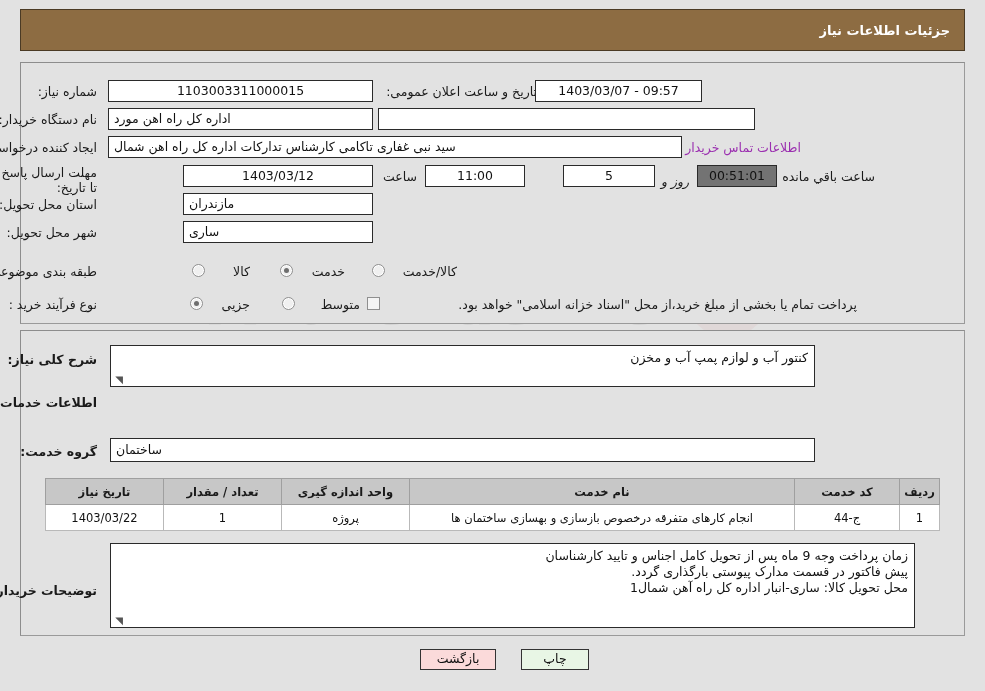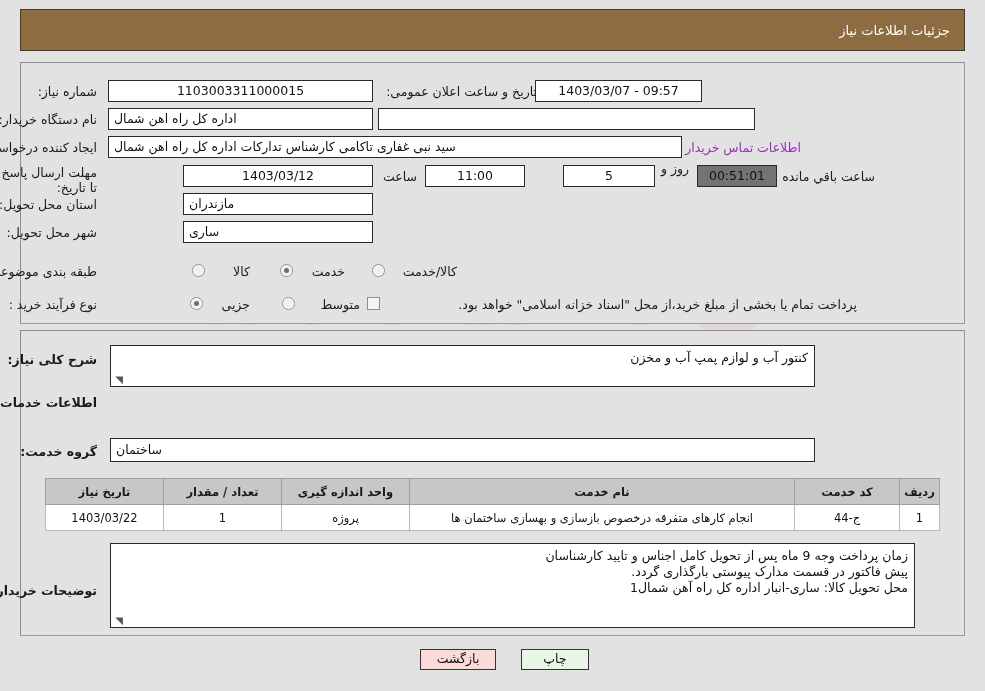--- a/index.html
+++ b/index.html
@@ -21,20 +21,21 @@
   .header-bar {
     position: absolute;
     left: 20px; top: 9px;
     width: 945px; height: 42px;
     background: #8d6c42;
     border: 1px solid #4a3a24;
     display: flex;
     align-items: center;
     justify-content: flex-start;
     padding: 8px 14px;
+    font-weight: bold;
   }
   .header-title {
     color: #ffffff;
     font-size: 13px;
     line-height: 1;
   }
 
   
   .panel {
     position: absolute;
@@ -219,33 +220,33 @@
   </div>
 
   <div class="panel" id="panel-top"></div>
 
   <div class="lbl" style="right:888px; top:84px;">شماره نیاز:</div>
   <div class="fld center" style="right:612px; top:80px; width:265px; height:22px;">1103003311000015</div>
   <div class="lbl" style="right:448px; top:84px;">تاریخ و ساعت اعلان عمومی:</div>
   <div class="fld center" style="right:283px; top:80px; width:167px; height:22px;">09:57 - 1403/03/07</div>
 
   <div class="lbl" style="right:888px; top:112px;">نام دستگاه خریدار:</div>
-  <div class="fld right" style="right:612px; top:108px; width:265px; height:22px;">اداره کل راه اهن شمال</div>
+  <div class="fld right" style="right:612px; top:108px; width:265px; height:22px;">اداره کل راه اهن مورد</div>
   <div class="fld" style="right:230px; top:108px; width:377px; height:22px;"></div>
 
   <div class="lbl" style="right:888px; top:140px;">ایجاد کننده درخواست:</div>
   <div class="fld right" style="right:303px; top:136px; width:574px; height:22px;">سید نبی غفاری تاکامی کارشناس تدارکات اداره کل راه اهن شمال</div>
   <div class="link" style="right:184px; top:140px;">اطلاعات تماس خریدار</div>
 
   <div class="lbl" style="right:888px; top:165px; width:110px; white-space:normal;">مهلت ارسال پاسخ: تا تاریخ:</div>
   <div class="fld center" style="right:612px; top:165px; width:190px; height:22px;">1403/03/12</div>
   <div class="inline-txt" style="right:568px; top:169px;">ساعت</div>
   <div class="fld center" style="right:460px; top:165px; width:100px; height:22px;">11:00</div>
   <div class="fld center" style="right:330px; top:165px; width:92px; height:22px;">5</div>
-  <div class="inline-txt" style="right:296px; top:161px;">روز و</div>
+  <div class="inline-txt" style="right:296px; top:174px;font-style:italic;">روز و</div>
   <div class="fld yellow center" style="right:208px; top:165px; width:80px; height:22px;">00:51:01</div>
   <div class="inline-txt" style="right:110px; top:169px;">ساعت باقي مانده</div>
 
   <div class="lbl" style="right:888px; top:197px;">استان محل تحویل:</div>
   <div class="fld right" style="right:612px; top:193px; width:190px; height:22px;">مازندران</div>
 
   <div class="lbl" style="right:888px; top:225px;">شهر محل تحویل:</div>
   <div class="fld right" style="right:612px; top:221px; width:190px; height:22px;">ساری</div>
 
   <div class="lbl" style="right:888px; top:264px;">طبقه بندی موضوعی:</div>

